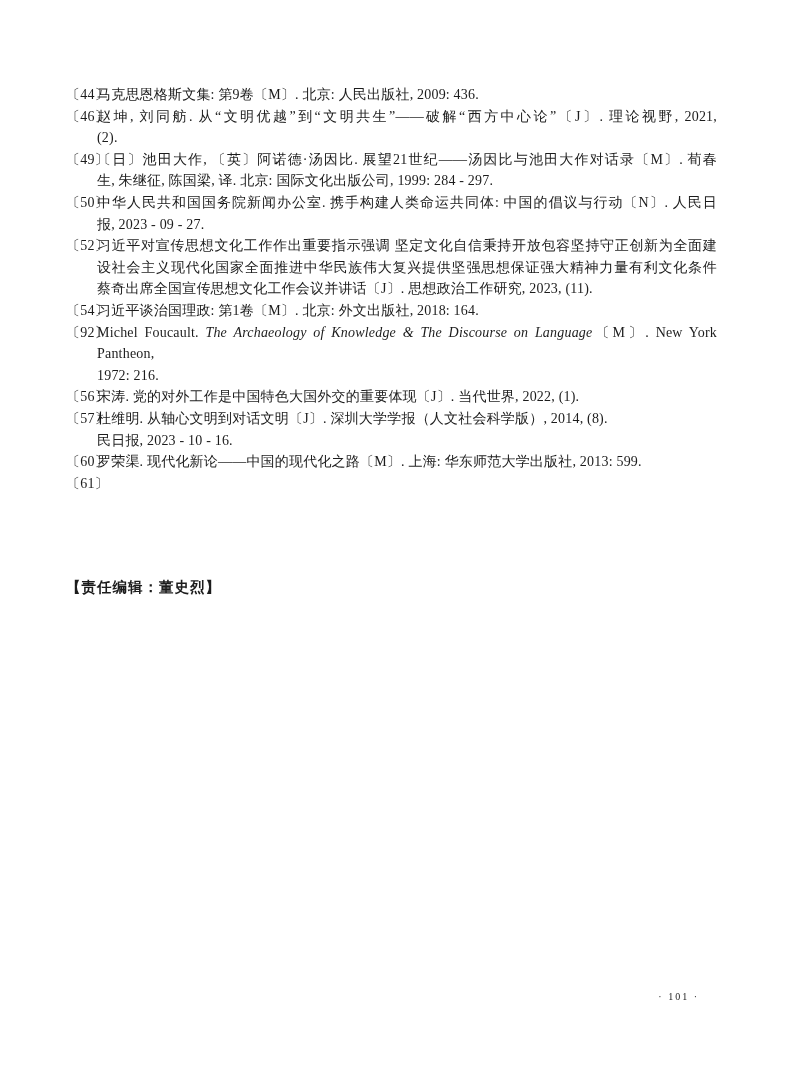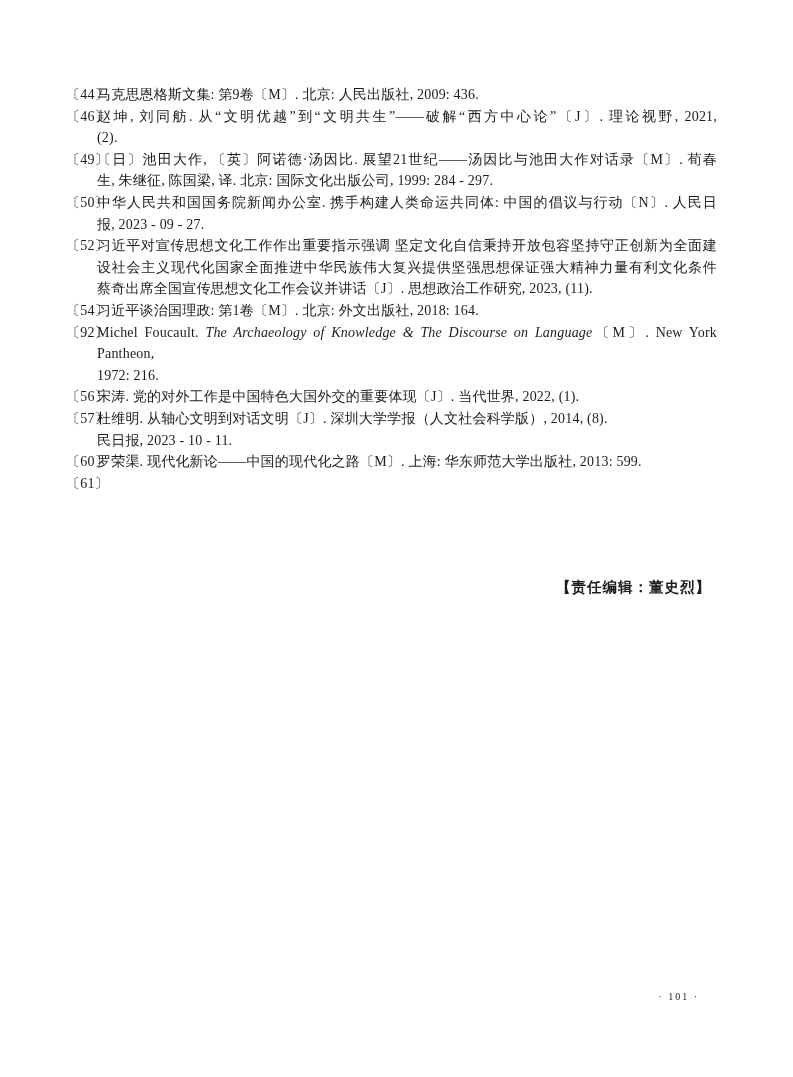--- a/index.html
+++ b/index.html
@@ -21,21 +21,20 @@
   .entry{position:relative;padding-left:31px;}
   .num{
     position:absolute;left:0;top:0;
     white-space:nowrap;
   }
   .line{text-align:left;}
   .line.full{text-align:justify;text-align-last:justify;}
   .italic{font-style:italic;font-family:Liberation Serif, serif;}
   .editor{
     position:absolute;left:66px;top:576px;width:645px;
-    text-align:right;
     font-family:"Liberation Sans","DejaVu Sans",sans-serif;
     font-weight:bold;font-size:14.5px;line-height:22px;
     letter-spacing:1px;
   }
   .pageno{
     position:absolute;top:991px;right:94px;
     font-size:10px;letter-spacing:2px;
   }
 </style>
 </head>
@@ -71,21 +70,21 @@
         <div class="line full"><span class="num">〔92〕</span><span>Michel Foucault. </span><span class="italic">The Archaeology of Knowledge &amp; The Discourse on Language</span><span>〔M〕. New York Pantheon,</span></div>
         <div class="line"><span>1972: 216.</span></div>
       </div>
       <div class="entry">
         <div class="line"><span class="num">〔56〕</span><span>宋涛. 党的对外工作是中国特色大国外交的重要体现〔J〕. 当代世界, 2022, (1).</span></div>
       </div>
       <div class="entry">
         <div class="line"><span class="num">〔57〕</span><span>杜维明. 从轴心文明到对话文明〔J〕. 深圳大学学报（人文社会科学版）, 2014, (8).</span></div>
       </div>
       <div class="entry">
-        <div class="line"><span>民日报, 2023 - 10 - 11.</span></div>
+        <div class="line"><span>民日报, 2023 - 10 - 16.</span></div>
       </div>
       <div class="entry">
         <div class="line"><span class="num">〔60〕</span><span>罗荣渠. 现代化新论——中国的现代化之路〔M〕. 上海: 华东师范大学出版社, 2013: 599.</span></div>
       </div>
       <div class="entry">
         <div class="line"><span class="num">〔61〕</span></div>
       </div>
     </div>
 
   <div class="editor">【责任编辑：董史烈】</div>

